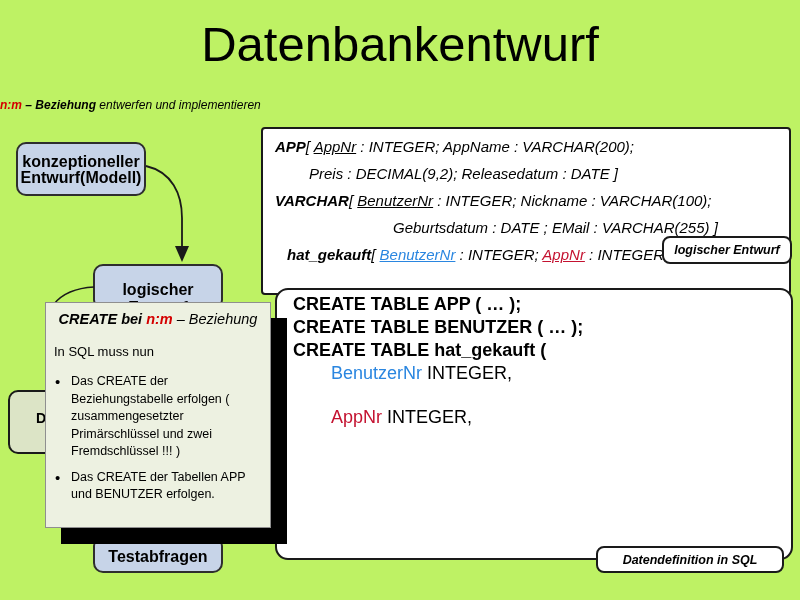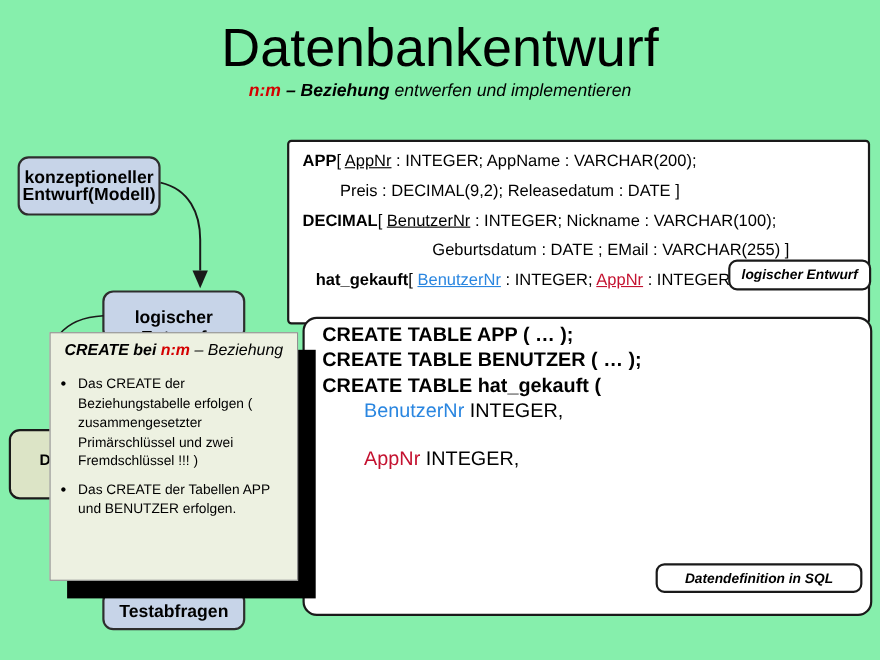--- a/index.html
+++ b/index.html
@@ -1,35 +1,35 @@
 <!DOCTYPE html>
 <html style="--accent-red: #d40000; --code-red: #c41230; --code-blue: #2a86e0; --box-blue: #c7d4e8; --box-green: #dce4c6; --popup-bg: #edf1e1;"><head>
 <meta charset="utf-8">
 <style>
   html,body{margin:0;padding:0;}
   body{font-family:"Liberation Sans",sans-serif;background:#fff;}
-  #slide{position:relative;width:800px;height:600px;background:#86efac;overflow:hidden;}
+  #slide{position:relative;width:800px;height:600px;background:#bef264;overflow:hidden;}
 
   
   .b{font-weight:700}
   .i{font-style:italic}
   .u{text-decoration:underline}
   .accent{color:var(--accent-red)}
   .red{color:var(--code-red)}
   .blue{color:var(--code-blue)}
 
   
   .title{position:absolute;top:16px;left:0;width:800px;text-align:center;
          font-size:49px;font-weight:400;color:#000;letter-spacing:0px;}
-  .subtitle{position:absolute;top:74px;left:0;width:800px;text-align:center;
-            font-size:16px;color:#000;}
+  .subtitle{position:absolute;top:98px;left:0;width:800px;text-align:left;
+            font-size:12px;color:#000;}
 
   
   .defbox{position:absolute;left:261px;top:127px;width:530px;height:168px;
-          background:#fff;border:2px solid #1a1a1a;border-radius:4px;box-sizing:border-box;}
+          background:#fff;border:2px solid #1a1a1a;border-radius:4px;box-sizing:border-box;font-style:italic;}
   .defline{position:absolute;left:12px;font-size:15px;white-space:nowrap;color:#000;}
   .defline.l0{top:9px;}
   .defline.l1{top:36px;left:46px;}
   .defline.l2{top:63px;}
   .defline.l3{top:90px;left:130px;}
   .defline.l4{top:117px;margin-left:12px;}
 
   
   .sqlbox{position:absolute;left:275px;top:288px;width:518px;height:272px;
           background:#fff;border:2px solid #1a1a1a;border-radius:13px;box-sizing:border-box;}
@@ -38,21 +38,21 @@
   .codeline.c1{top:27px;}
   .codeline.c2{top:50px;}
   .codeline.c3{top:73px;left:54px;text-align:right;}
   .codeline.c4{top:96px;left:54px;margin-top:21px;}
 
   
   .tag{position:absolute;background:#fff;border:2px solid #1a1a1a;border-radius:8px;
        font-size:12.5px;font-weight:700;font-style:italic;color:#000;
        display:flex;align-items:center;justify-content:center;box-sizing:border-box;}
   .tag-logical{left:662px;top:236px;width:130px;height:28px;}
-  .tag-sql{left:596px;top:512px;width:188px;height:27px;}
+  .tag-sql{left:596px;top:546px;width:188px;height:27px;}
 
   
   .flowbox{position:absolute;background:var(--box-blue);border:2px solid #2e2e2e;border-radius:10px;
            box-sizing:border-box;color:#000;font-weight:700;font-size:16px;text-align:center;}
   .fb1{left:16px;top:142px;width:130px;height:54px;padding-top:10px;line-height:16px;}
   .fb2{left:93px;top:264px;width:130px;height:46px;padding-top:15px;}
   .fb3{left:93px;top:536px;width:130px;height:37px;padding-top:10px;}
   .greenbox{position:absolute;left:8px;top:390px;width:52px;height:64px;box-sizing:border-box;
             background:var(--box-green);border:2px solid #1a1a1a;border-radius:10px;}
   .greenbox .hidden-label{position:absolute;left:26px;top:18px;font-weight:700;font-size:14px;color:#000;}
@@ -96,37 +96,38 @@
 
   <svg class="connectors" viewBox="0 0 800 600">
     <path d="M146,166 C172,172 182,194 182,218 L182,246" fill="none" stroke="#1a1a1a" stroke-width="1.8"></path>
     <polygon points="175,246 189,246 182,262" fill="#1a1a1a"></polygon>
     <path d="M94,287 C76,288 62,294 54,304" fill="none" stroke="#1a1a1a" stroke-width="1.5"></path>
   </svg>
 
   <div class="defbox z2">
     <div class="defline l0"><span class="b">APP</span><span>[ </span><span class="u">AppNr</span><span> : INTEGER; AppName : VARCHAR(200);</span></div>
     <div class="defline l1"><span>Preis : DECIMAL(9,2); Releasedatum : DATE ]</span></div>
-    <div class="defline l2"><span class="b">DECIMAL</span><span>[ </span><span class="u">BenutzerNr</span><span> : INTEGER; Nickname : VARCHAR(100);</span></div>
+    <div class="defline l2"><span class="b">VARCHAR</span><span>[ </span><span class="u">BenutzerNr</span><span> : INTEGER; Nickname : VARCHAR(100);</span></div>
     <div class="defline l3"><span>Geburtsdatum : DATE ; EMail : VARCHAR(255) ]</span></div>
     <div class="defline l4"><span class="b">hat_gekauft</span><span>[ </span><span class="u blue">BenutzerNr</span><span> : INTEGER; </span><span class="u red">AppNr</span><span> : INTEGER ]</span></div>
   </div>
   <div class="tag tag-logical z2">logischer Entwurf</div>
 
   <div class="sqlbox z2">
     <div class="codeline c0"><span class="b">CREATE TABLE APP ( … );</span></div>
     <div class="codeline c1"><span class="b">CREATE TABLE BENUTZER ( … );</span></div>
     <div class="codeline c2"><span class="b">CREATE TABLE hat_gekauft (</span></div>
     <div class="codeline c3"><span class="blue">BenutzerNr</span><span> INTEGER,</span></div>
     <div class="codeline c4"><span class="red">AppNr</span><span> INTEGER,</span></div>
   </div>
   <div class="tag tag-sql" style="z-index:6;">Datendefinition in SQL</div>
 
   <div class="popup-shadow"></div>
   <div class="popup">
     <div class="popup-title"><span class="b i">CREATE bei </span><span class="b i accent">n:m</span><span class="i"> – Beziehung</span></div>
+    <div class="popup-intro">In SQL muss nun</div>
     <ul>
       <li>Das CREATE der Beziehungstabelle erfolgen ( zusammengesetzter Primärschlüssel und zwei Fremdschlüssel !!! )</li>
       <li>Das CREATE der Tabellen APP und BENUTZER erfolgen.</li>
     </ul>
   </div>
 
 </div>
 
 </body></html>

